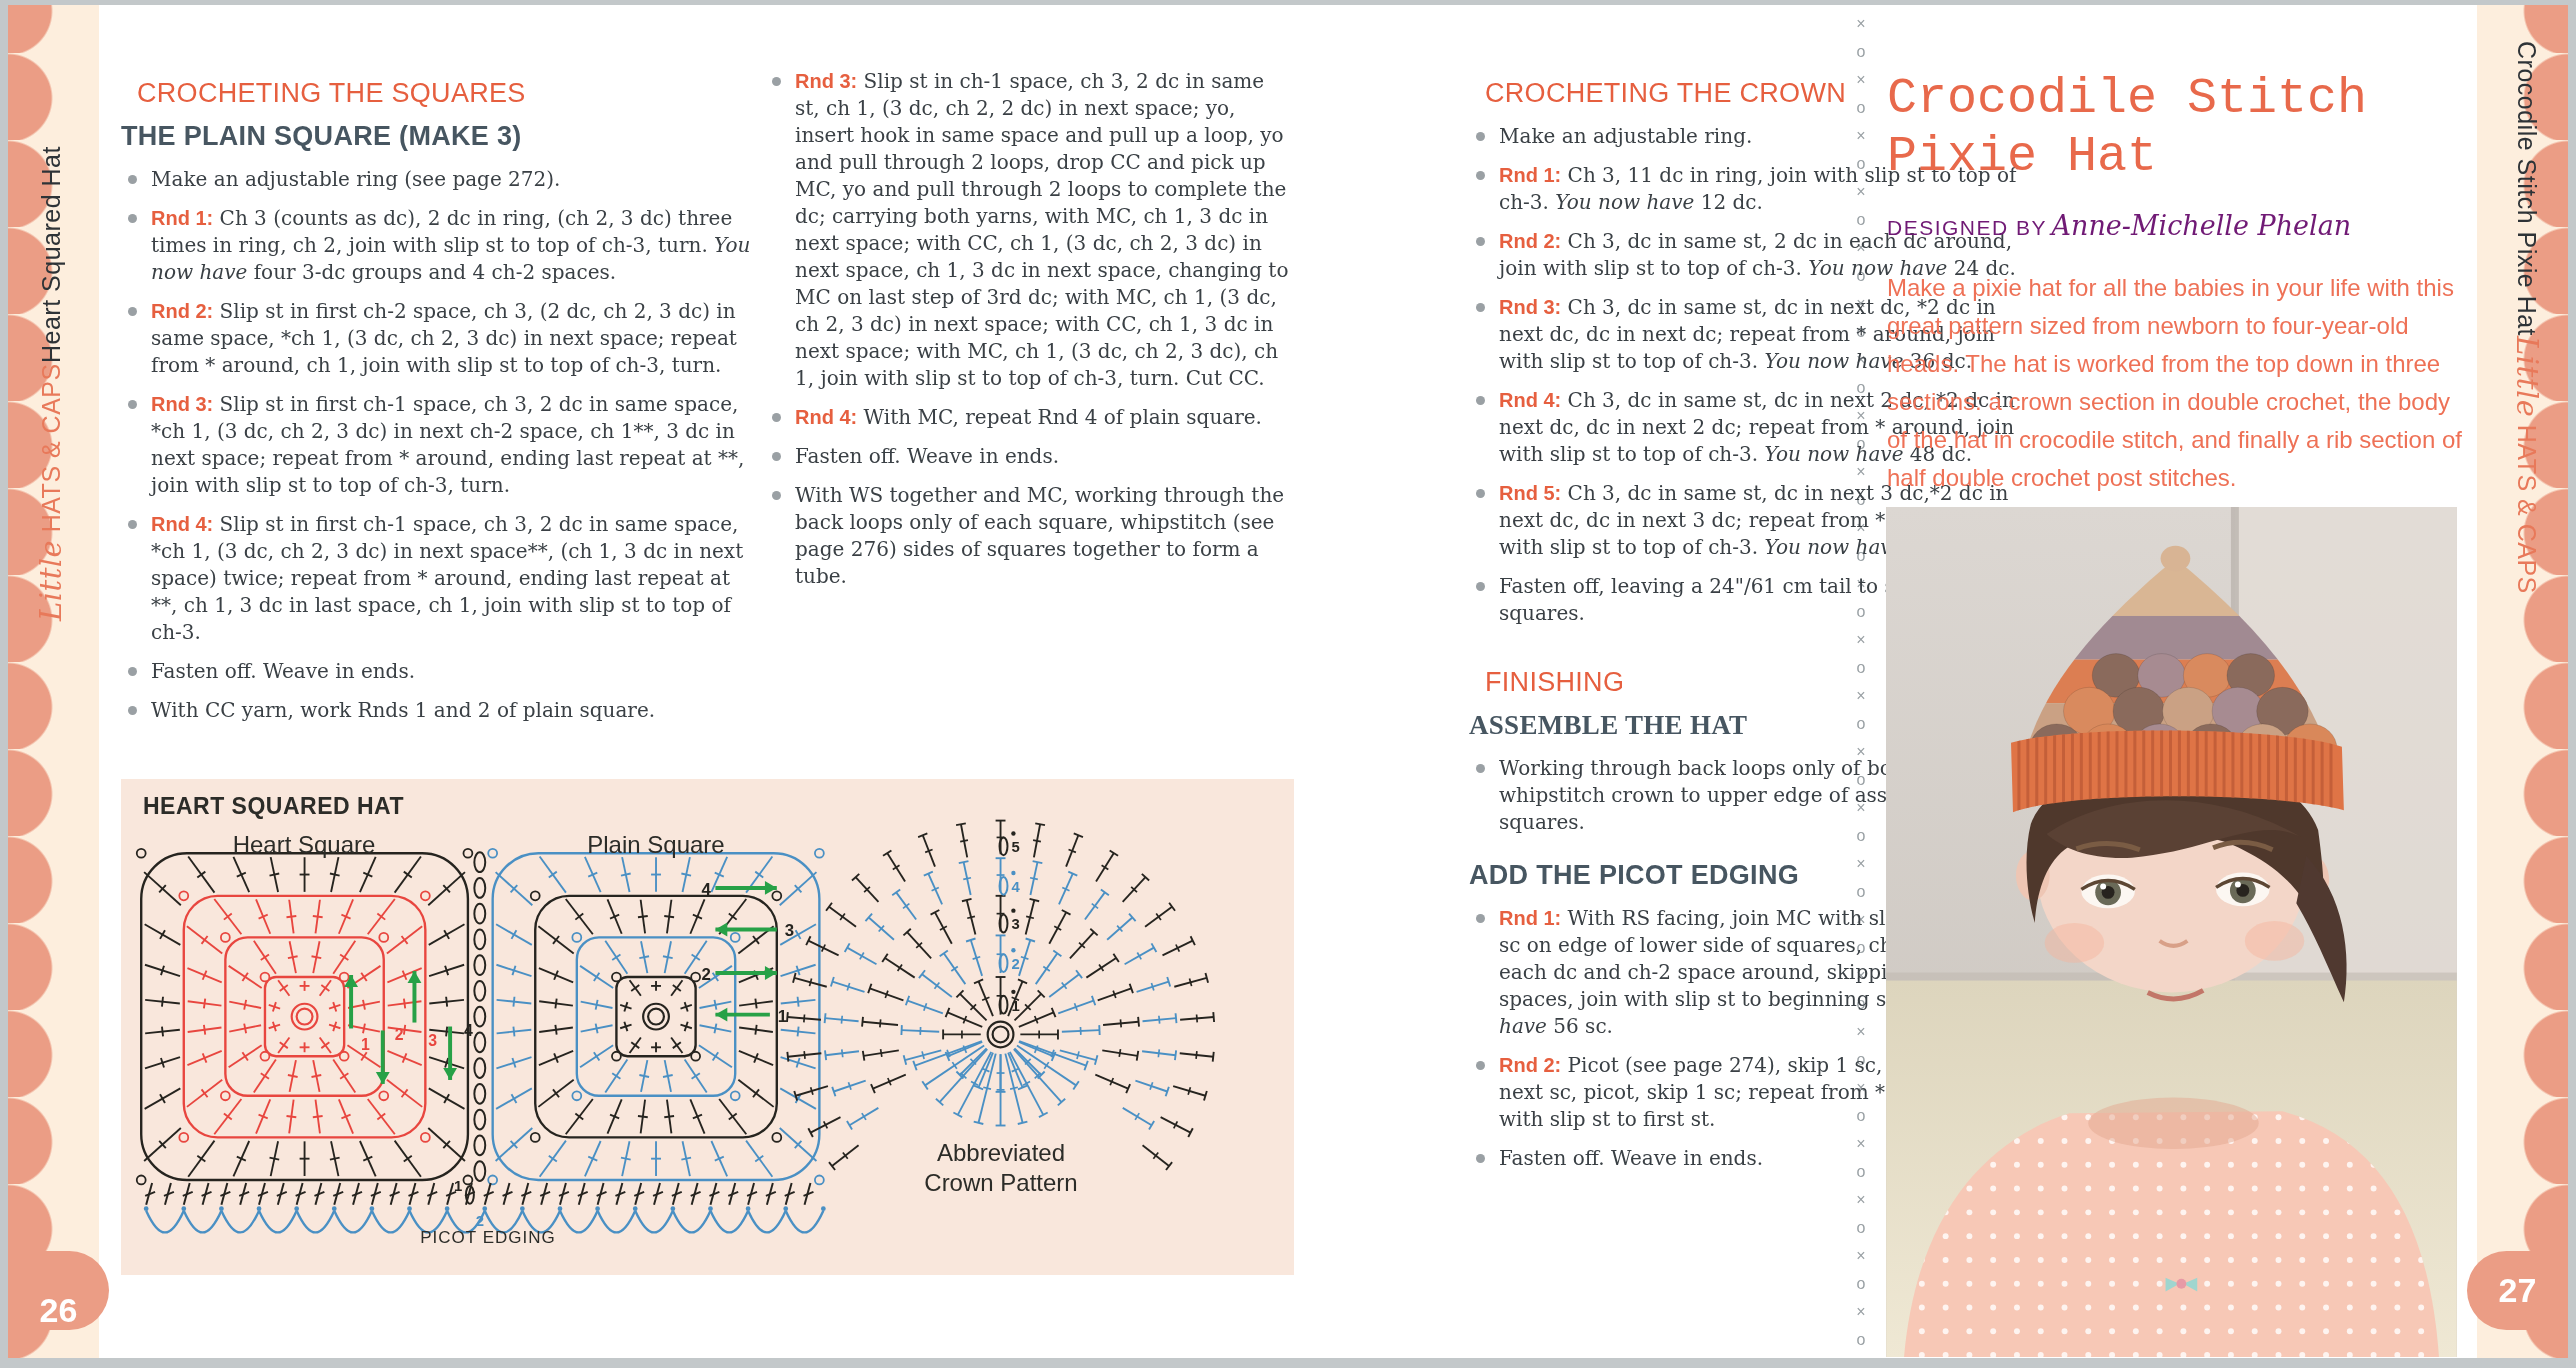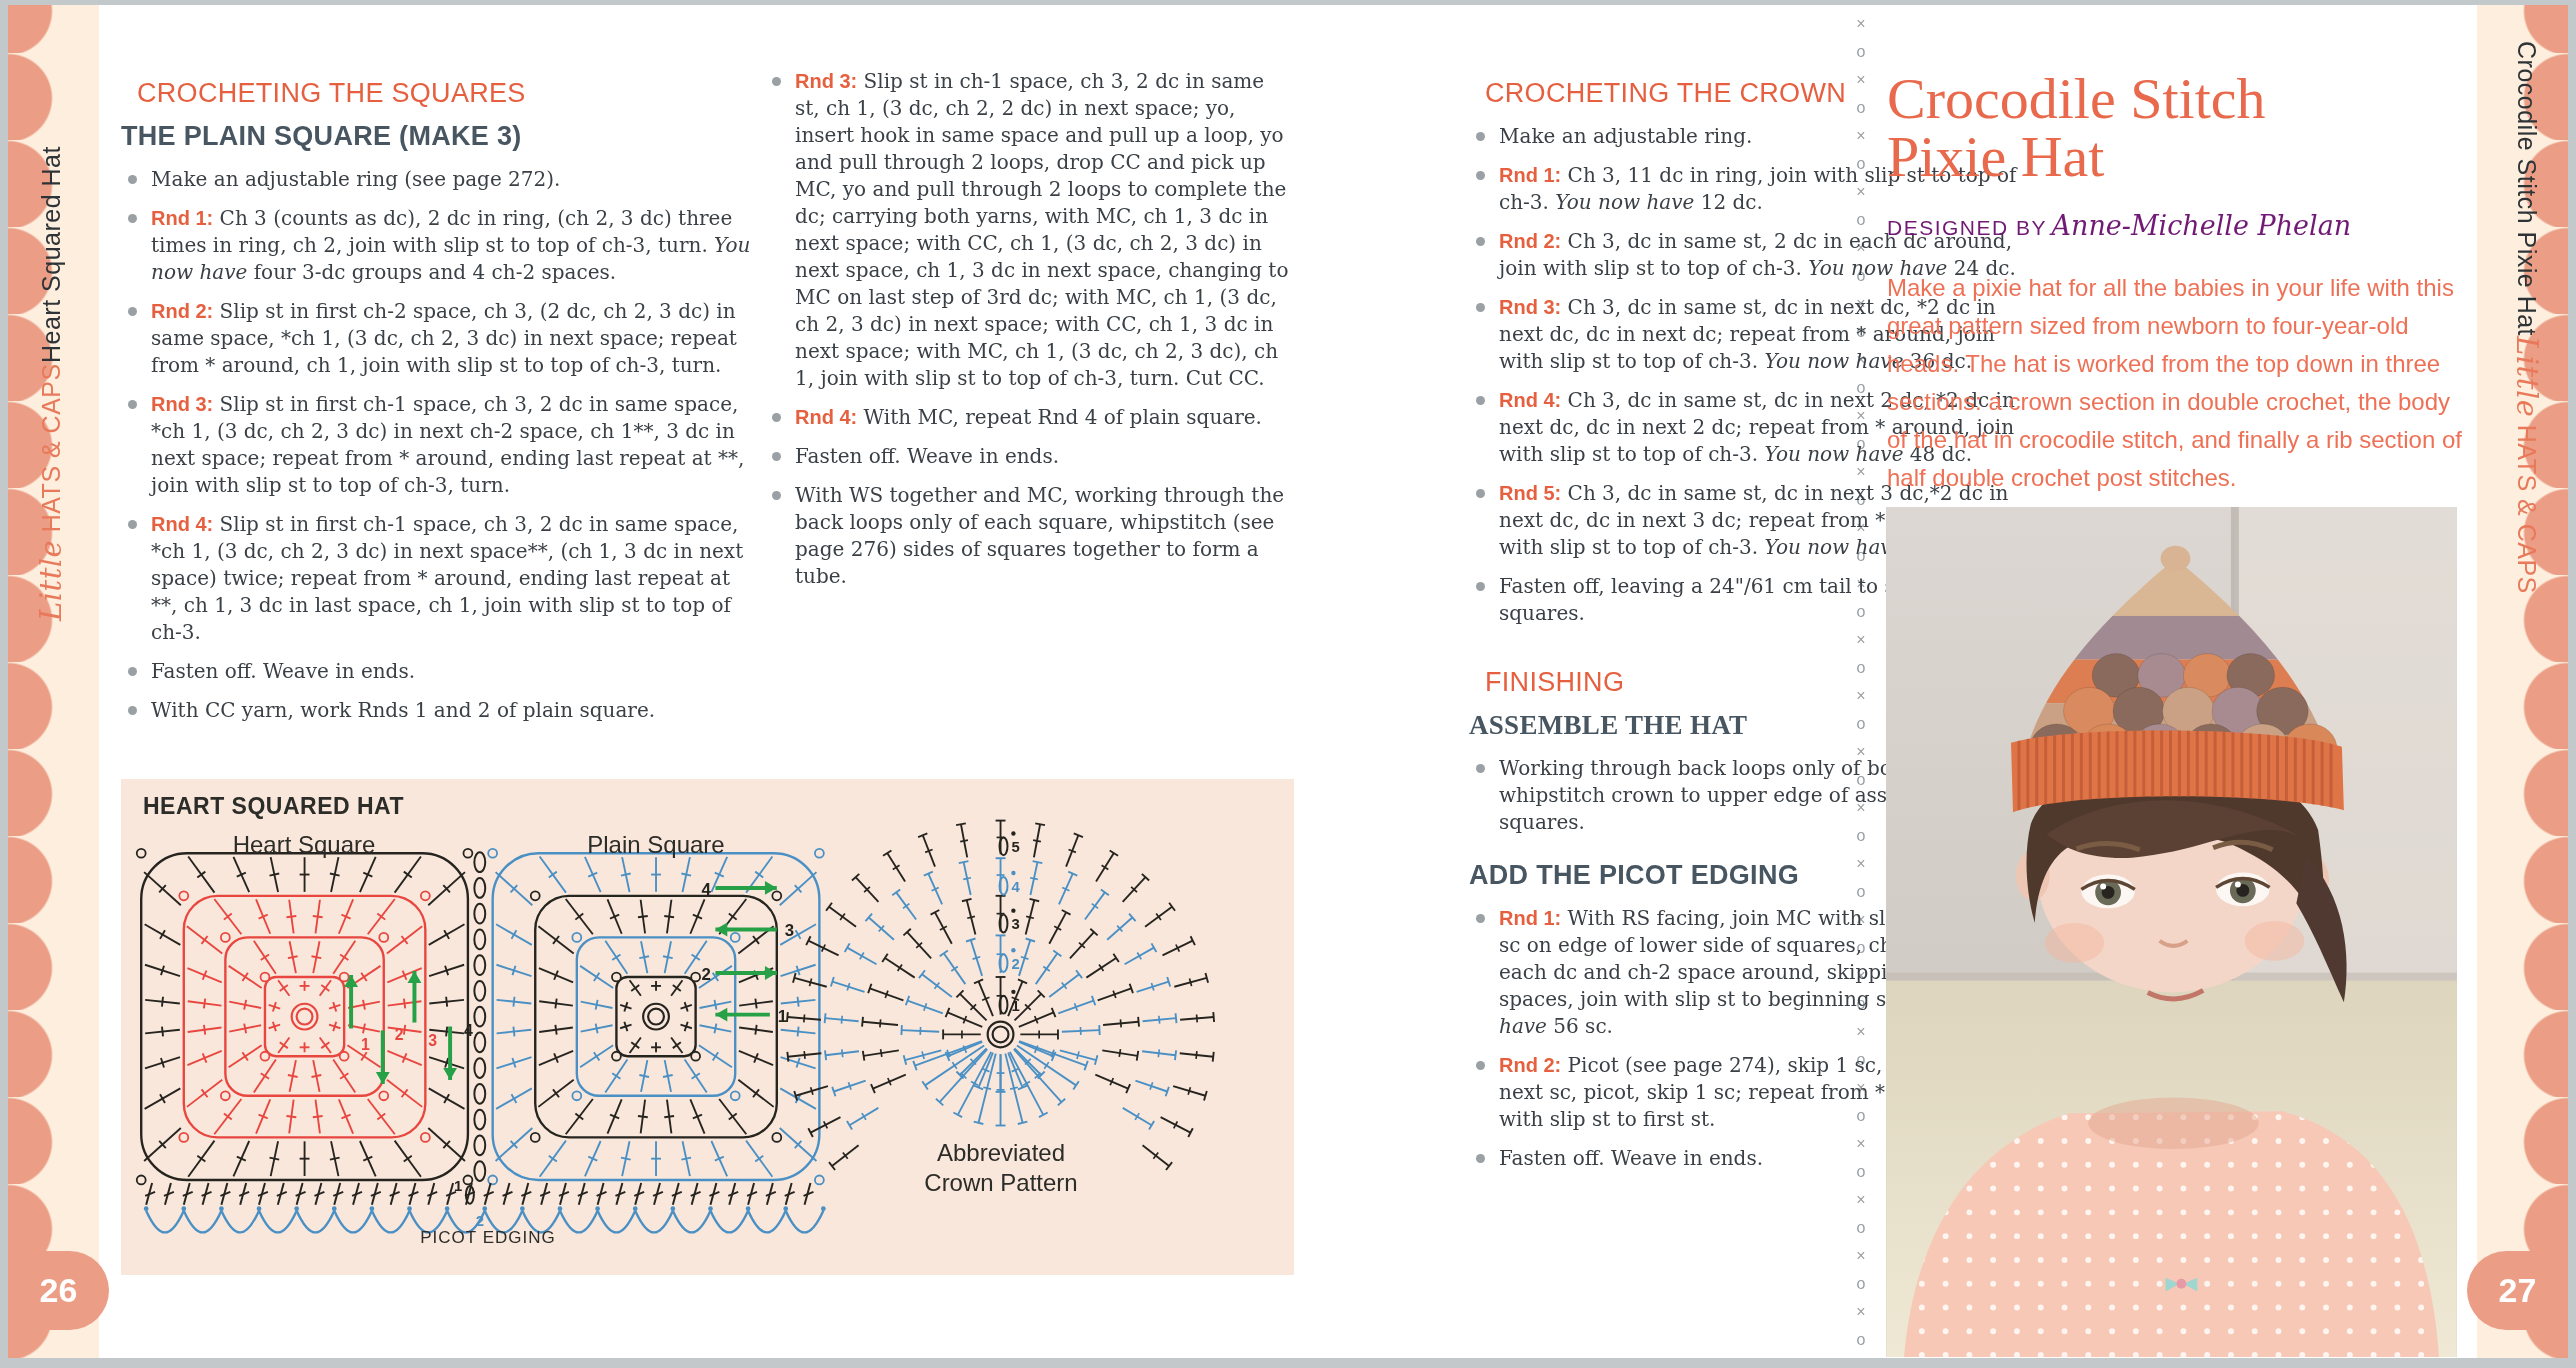--- a/index.html
+++ b/index.html
@@ -23,21 +23,21 @@
   .vtext .chapter{color:#2e3337;}
   .vleft{left:26px;top:61px;height:555px;transform:rotate(180deg);}
   .vleft .chapter{margin-bottom:36px;} 
   .vright{right:24px;top:36px;height:694px;}
   .vright .chapter{margin-bottom:0;}
   .vgap{display:inline-block;block-size:34px;}
 
   
   .pnum{position:absolute;width:101px;height:79px;background:#eb9d85;color:#fff;
         font-size:34px;font-weight:bold;display:flex;align-items:center;justify-content:center;}
-  .pnum.l{left:0;top:1246px;border-radius:0 40px 40px 0;}
+  .pnum.l{left:0;top:1246px;border-radius:0 40px 40px 0;align-items:flex-end;}
   .pnum.r{right:0;top:1246px;border-radius:40px 0 0 40px;}
 
   
   #binding{position:absolute;left:1839px;top:0;bottom:0;width:28px;display:flex;flex-direction:column;
            align-items:center;justify-content:center;gap:12px;color:#9aa1a5;font-size:16px;line-height:1;}
   #binding span{display:block;}
 
   
   .col{position:absolute;color:#3a4045;font-family:"DejaVu Serif",serif;font-size:20px;line-height:27px;}
   .colL1{left:113px;top:75px;width:630px;}
@@ -48,21 +48,21 @@
   h1.fin{margin-top:42px;}
   h2{color:#475661;font-size:27px;font-weight:bold;margin:26px 0 16px 0;}
   ul.blist{list-style:none;margin:0;padding:0;}
   ul.blist li{position:relative;padding-left:30px;margin:0 0 12px 0;}
   ul.blist li::before{content:"";position:absolute;left:7px;top:9px;width:9px;height:9px;border-radius:50%;background:#9aa0a4;}
   .rnd{color:#e65f3f;font-family:"Liberation Sans",sans-serif;font-weight:bold;}
   .it{font-style:italic;}
 
   
   .titleblock{position:absolute;left:1879px;top:65px;width:575px;}
-  .title{font-family:Liberation Serif, serif;font-weight:400;color:#e8694b;font-size:58px;line-height:58px;}
+  .title{font-family:Liberation Mono, monospace;font-weight:400;color:#e8694b;font-size:50px;line-height:58px;}
   .byline{margin-top:24px;}
   .db{font-size:21px;letter-spacing:1.5px;color:#701a75;}
   .designer{font-family:"DejaVu Serif",serif;font-style:italic;font-size:27px;color:#701a75;}
   .intro{margin-top:28px;color:#ee7156;font-size:24px;line-height:38px;}
 
   
   .panel{position:absolute;left:113px;top:774px;width:1173px;height:496px;background:#f9e7dc;}
   .panel svg{position:absolute;left:0;top:0;}
   .ptitle{position:absolute;left:22px;top:14px;font-size:23px;font-weight:bold;color:#2c2c28;letter-spacing:0.5px;}
   .sqlabel{position:absolute;top:52px;width:198px;text-align:center;font-size:24px;color:#2c2c28;}

